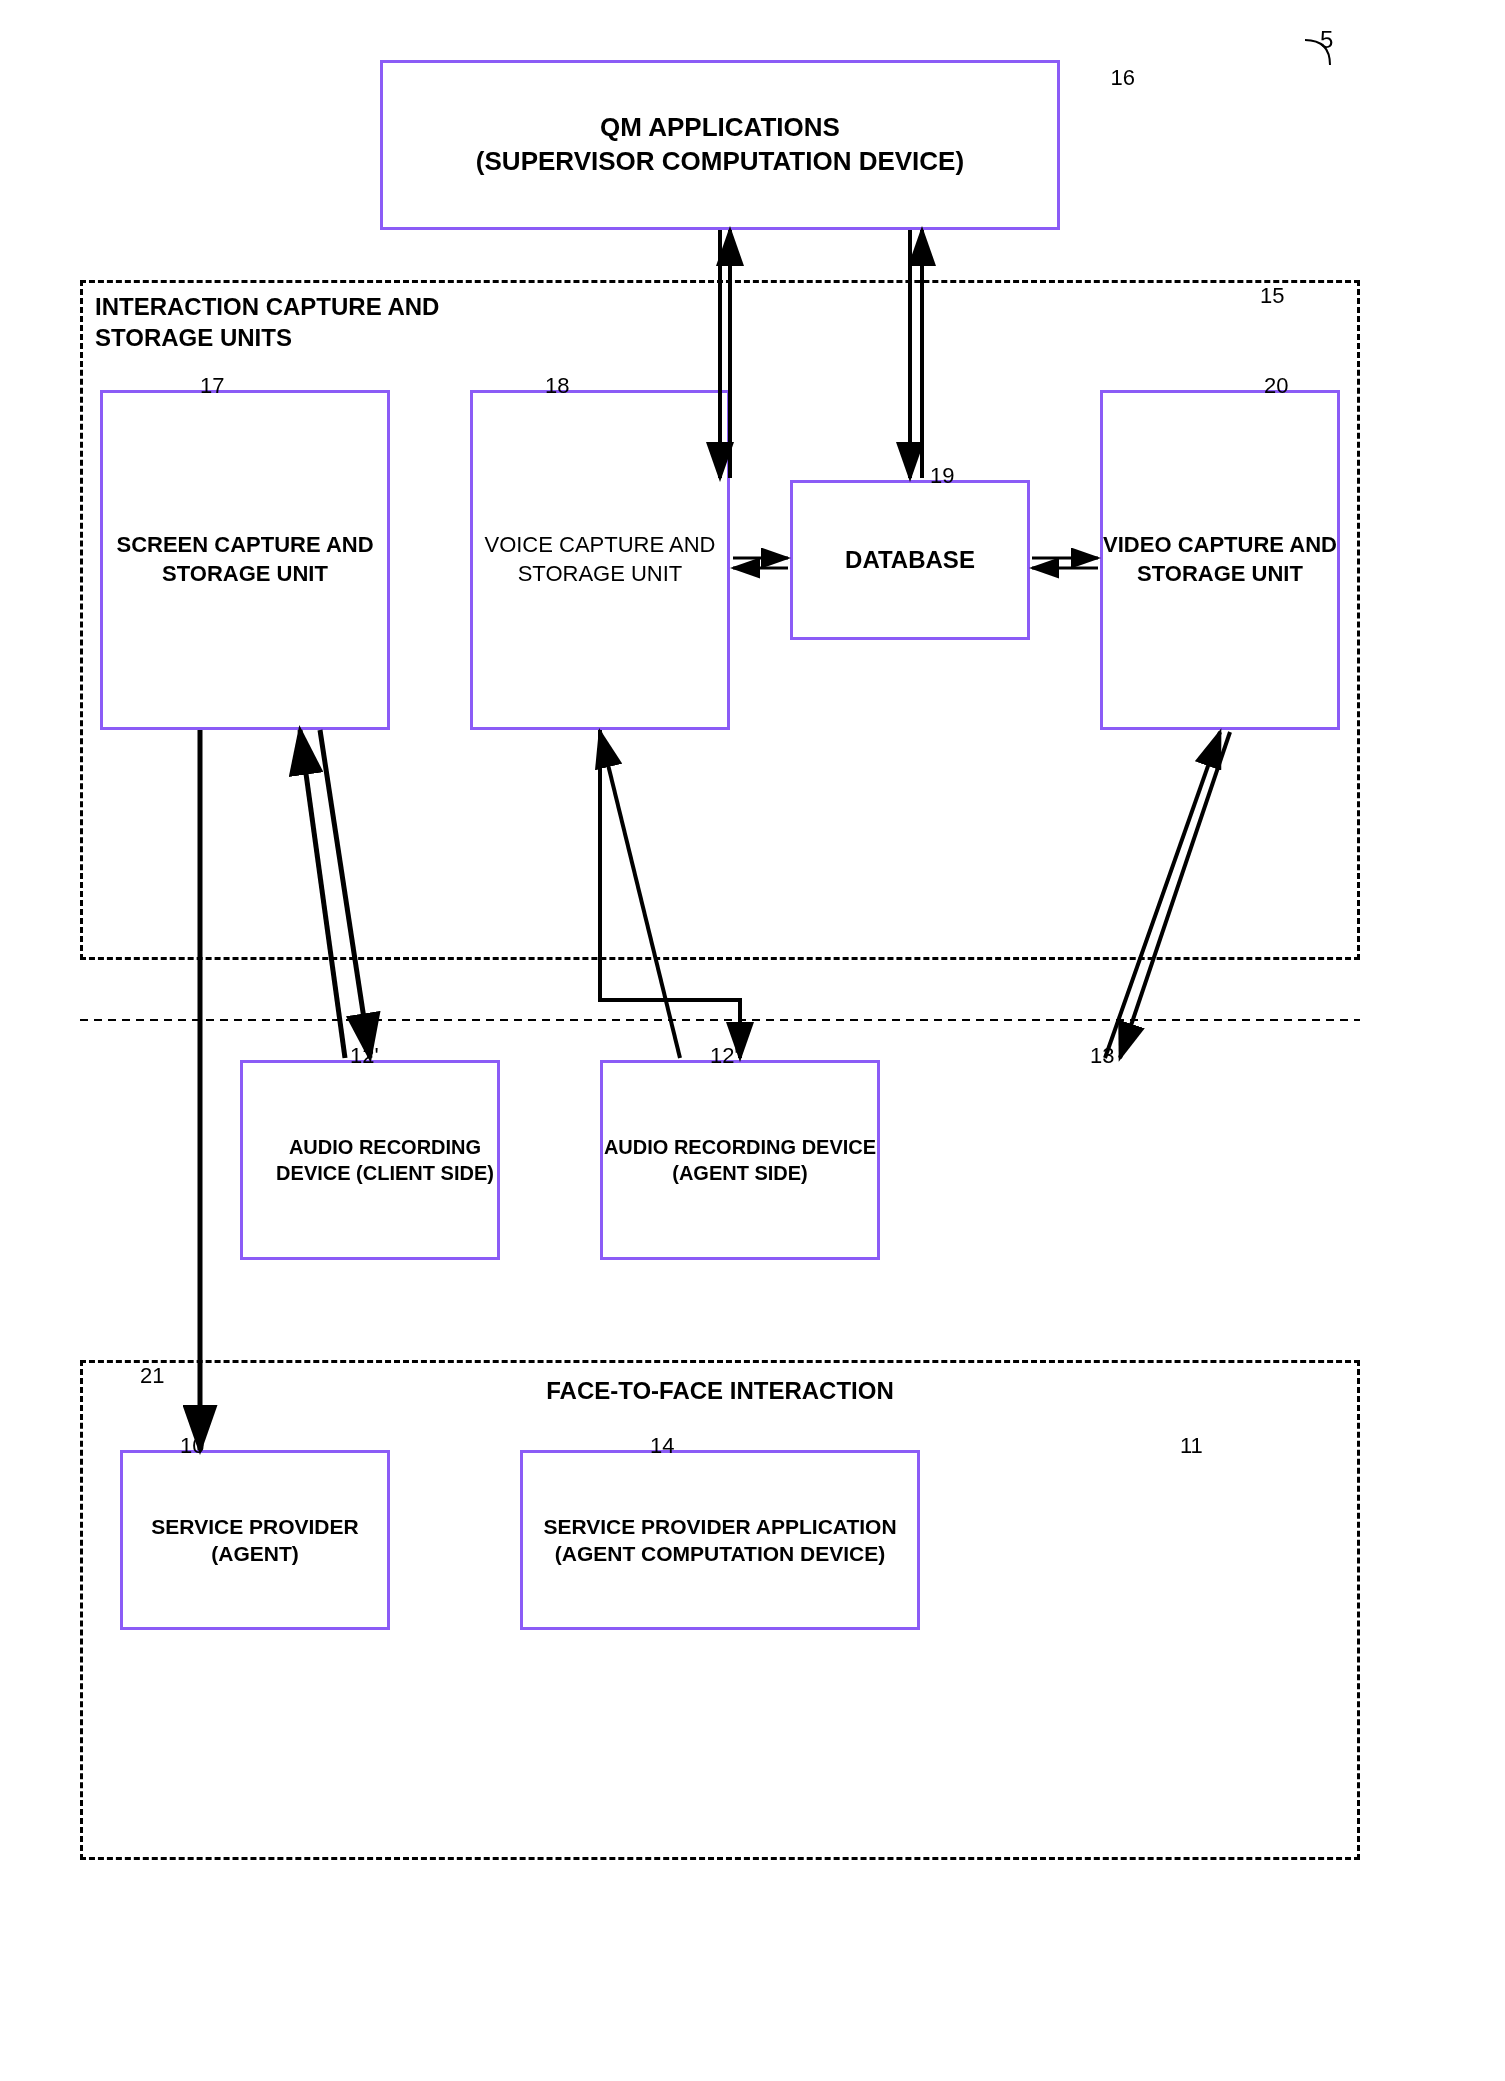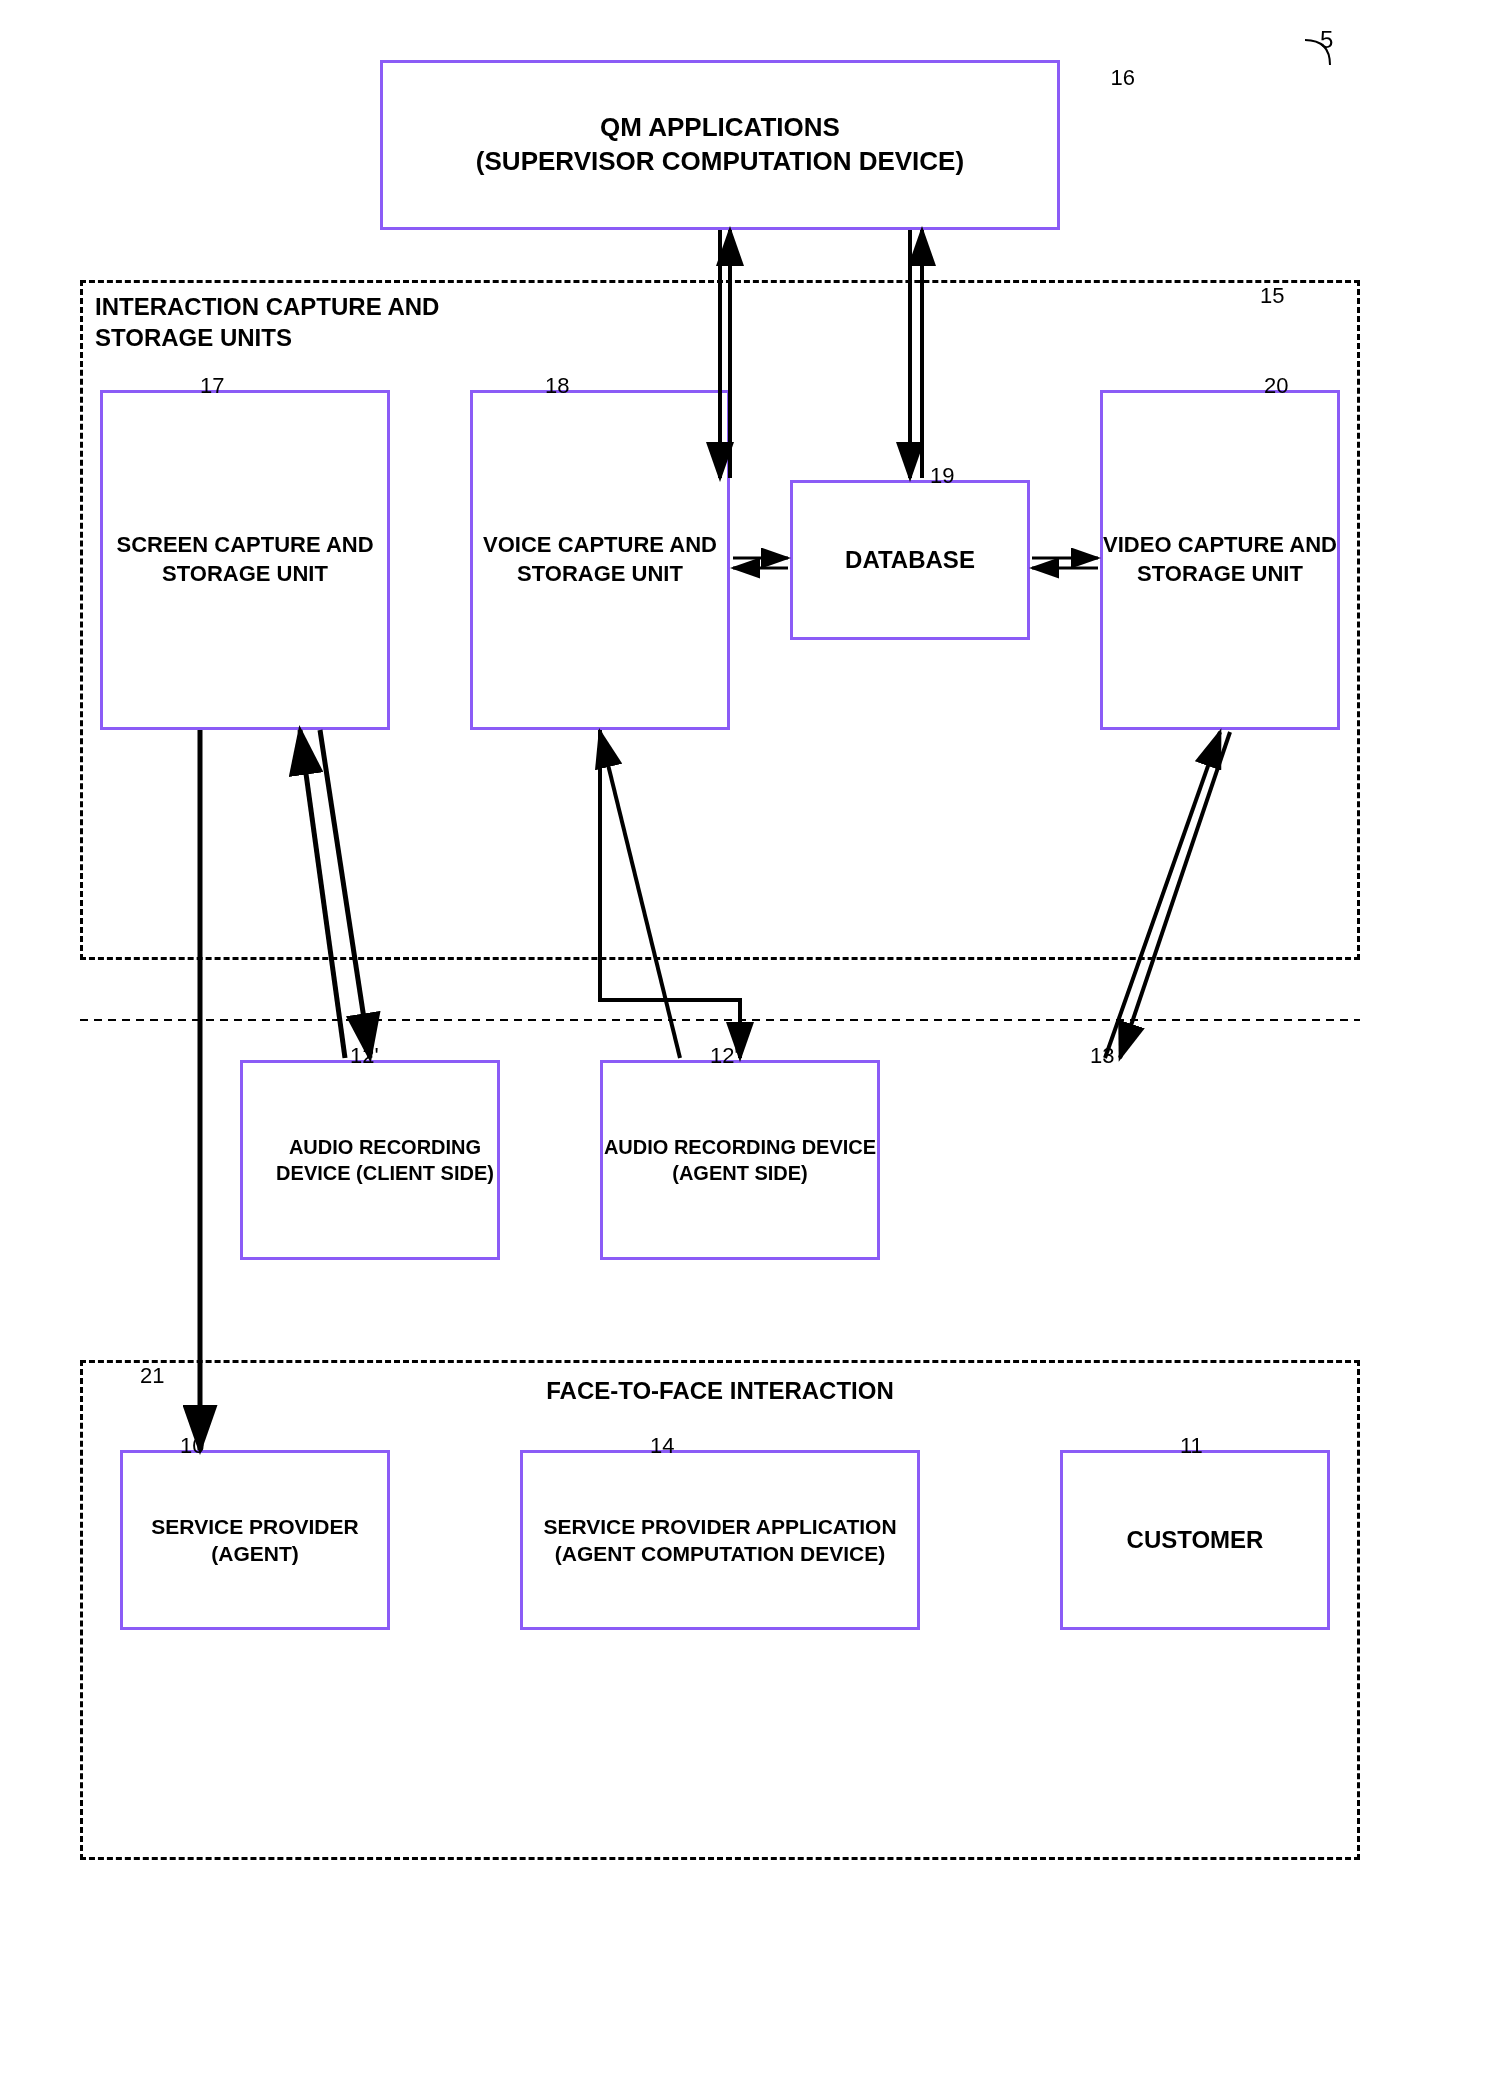--- a/index.html
+++ b/index.html
@@ -103,21 +103,21 @@
   </div>
 
   <div class="ref-label" style="top:283px; left:1260px;">15</div>
 
   <div class="box" style="top:390px; left:100px; width:290px; height:340px;">
     <span style="white-space:pre-line; font-size:22px; font-weight:bold;">SCREEN CAPTURE AND STORAGE UNIT</span>
   </div>
   <div class="ref-label" style="top:373px; left:200px;">17</div>
 
   <div class="box" style="top:390px; left:470px; width:260px; height:340px;">
-    <span style="white-space:pre-line; font-size:22px; font-weight:bold;">VOICE CAPTURE AND STORAGE UNIT</span>
+    <span style="white-space:pre-line; font-size:22px; font-weight:normal;">VOICE CAPTURE AND STORAGE UNIT</span>
   </div>
   <div class="ref-label" style="top:373px; left:545px;">18</div>
 
   <div class="box" style="top:480px; left:790px; width:240px; height:160px;">
     <span style="font-size:24px; font-weight:bold;">DATABASE</span>
   </div>
   <div class="ref-label" style="top:463px; left:930px;">19</div>
 
   <div class="box" style="top:390px; left:1100px; width:240px; height:340px;">
     <span style="white-space:pre-line; font-size:22px; font-weight:bold;">VIDEO CAPTURE AND STORAGE UNIT</span>
@@ -144,23 +144,20 @@
   <div class="box" style="top:1450px; left:120px; width:270px; height:180px;">
     <span style="white-space:pre-line; font-size:21px; font-weight:bold;">SERVICE PROVIDER (AGENT)</span>
   </div>
   <div class="ref-label" style="top:1433px; left:180px;">10</div>
 
   <div class="box" style="top:1450px; left:520px; width:400px; height:180px;">
     <span style="white-space:pre-line; font-size:21px; font-weight:bold;">SERVICE PROVIDER APPLICATION (AGENT COMPUTATION DEVICE)</span>
   </div>
   <div class="ref-label" style="top:1433px; left:650px;">14</div>
 
-  <div class="box" style="top:1450px; left:1060px; width:270px; height:180px;">
-    <span style="font-size:24px; font-weight:bold;">CUSTOMER</span>
-  </div>
   <div class="ref-label" style="top:1433px; left:1180px;">11</div>
 
 
   <svg class="arrows-svg">
     <defs>
       <marker id="arrowhead" markerWidth="10" markerHeight="7" refX="9" refY="3.5" orient="auto">
         <polygon points="0 0, 10 3.5, 0 7" fill="#000"></polygon>
       </marker>
       <marker id="arrowhead-start" markerWidth="10" markerHeight="7" refX="1" refY="3.5" orient="auto">
         <polygon points="10 0, 0 3.5, 10 7" fill="#000"></polygon>

